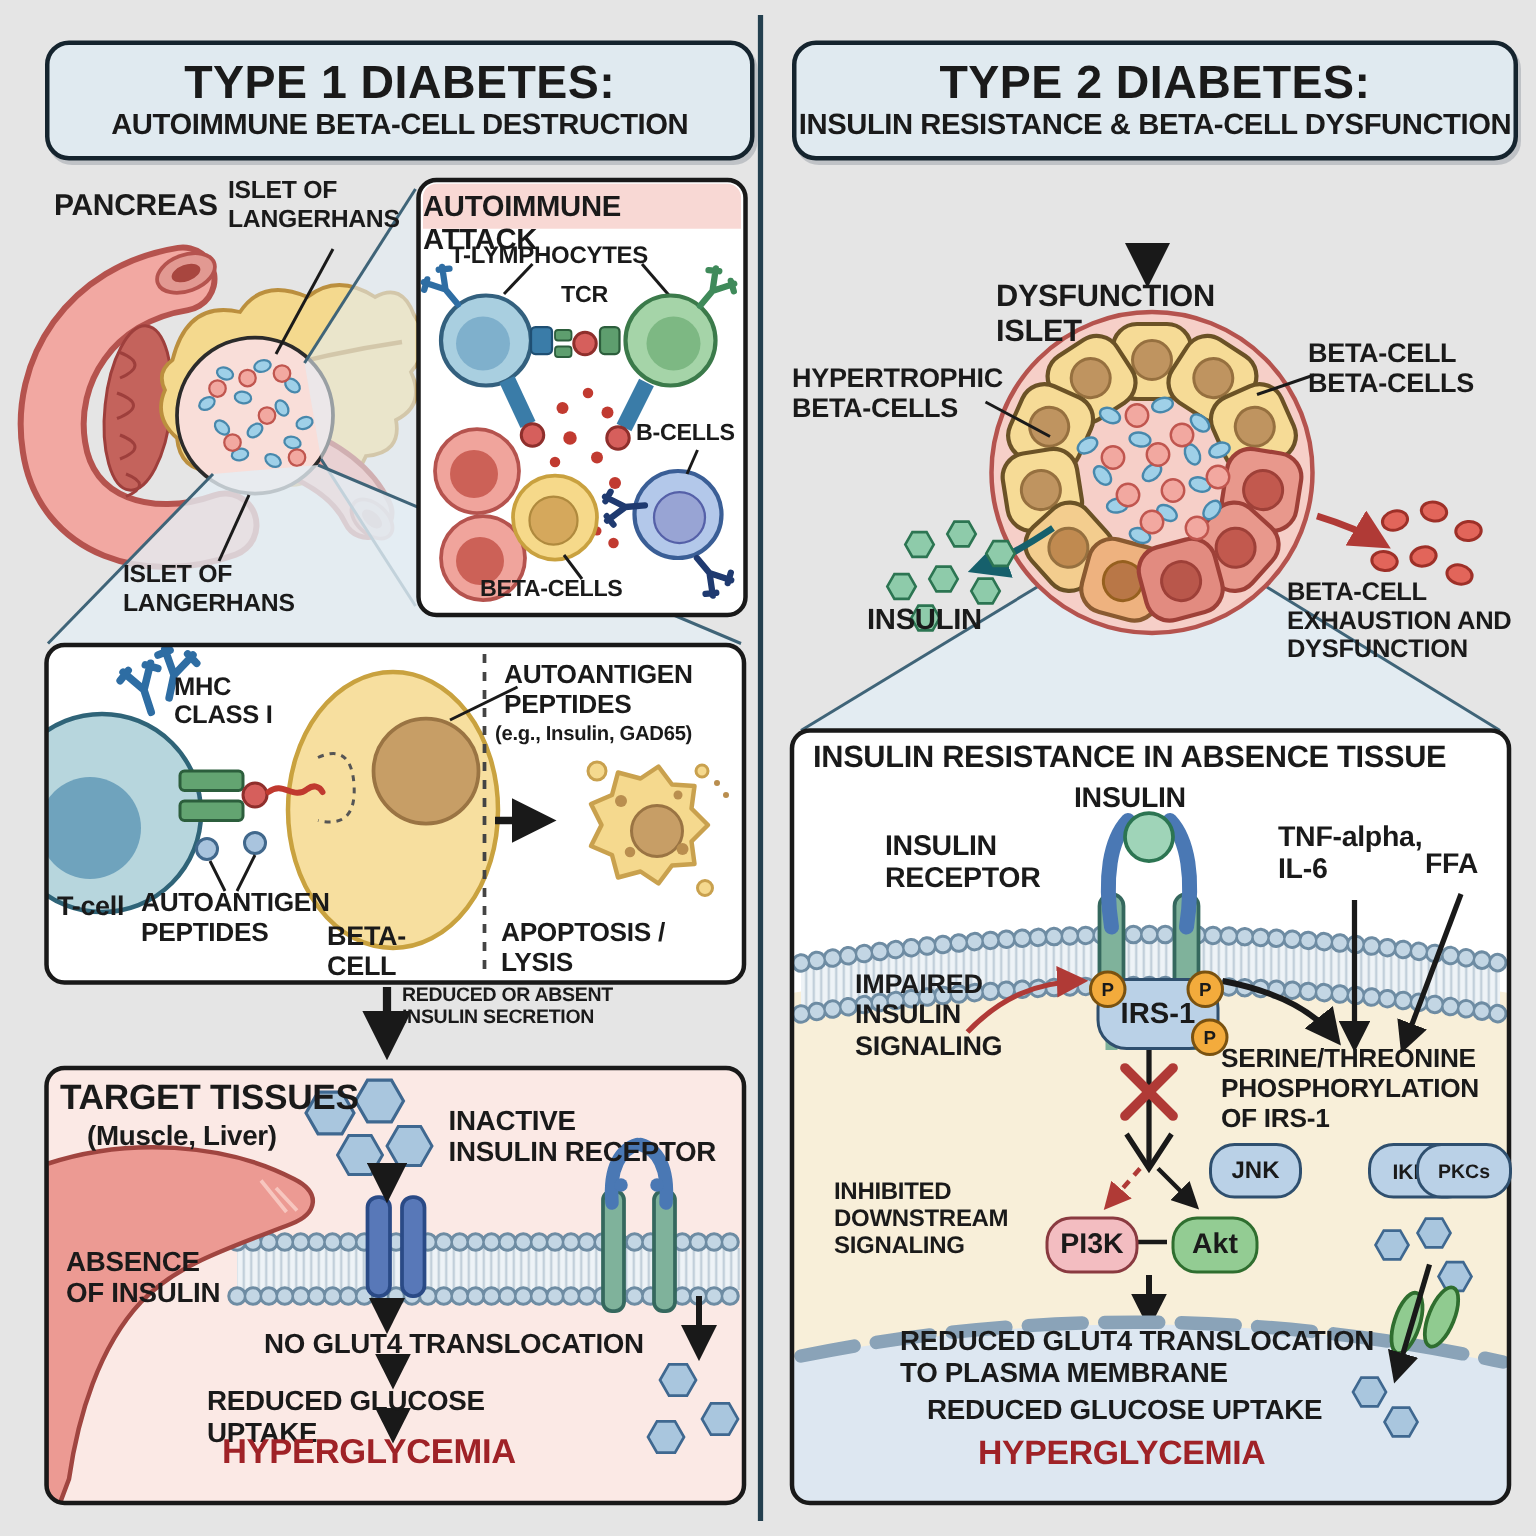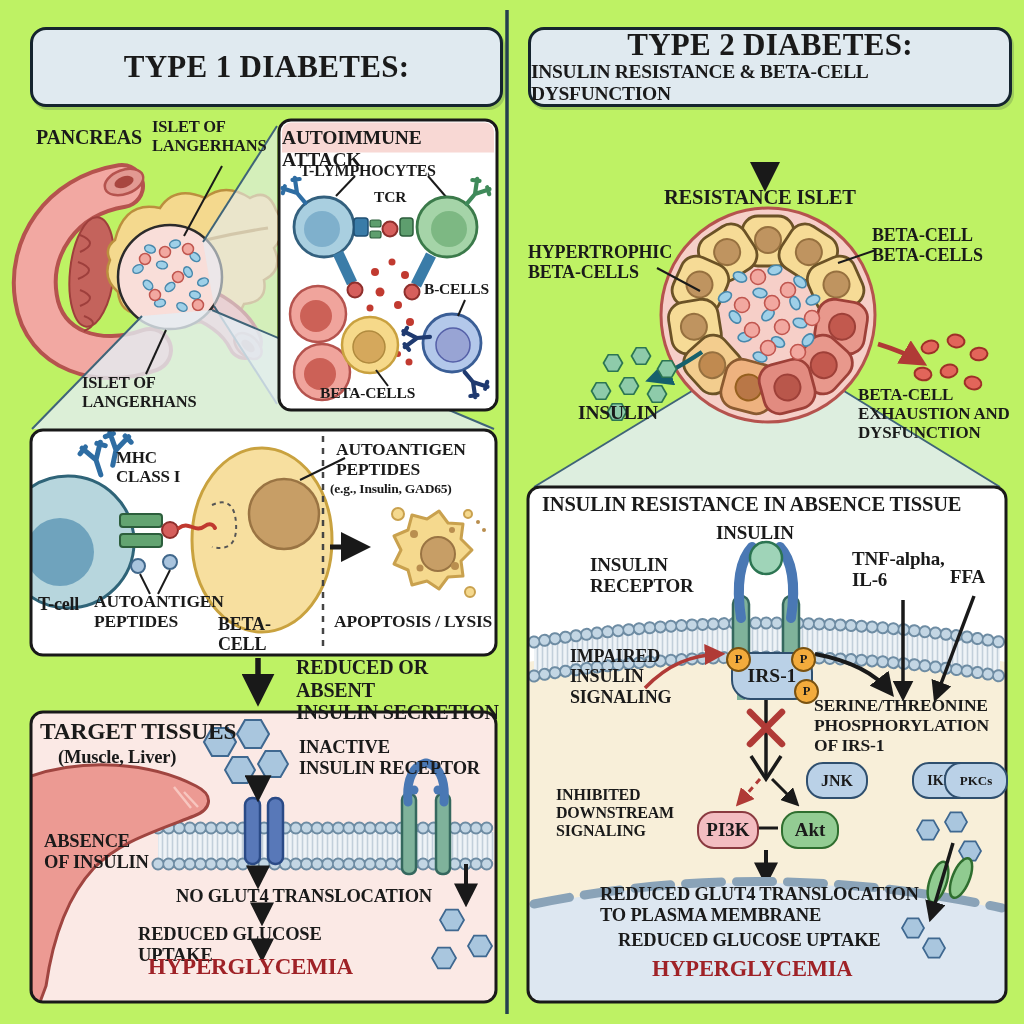--- a/index.html
+++ b/index.html
@@ -1,17 +1,17 @@
 <!DOCTYPE html>
 <html><head>
 <meta charset="utf-8">
 <style>
   html,body{margin:0;padding:0;background:#fff}
-  .stage{position:relative;width:1024px;height:1024px;background:#bef264;
-         font-family:Liberation Serif, serif;color:#1a1a1a;overflow:hidden}
+  .stage{position:relative;width:1024px;height:1024px;background:#e5e5e5;
+         font-family:Liberation Sans, sans-serif;color:#1a1a1a;overflow:hidden}
   svg.layer{position:absolute;left:0;top:0}
   .lbl{position:absolute;font-weight:bold;white-space:pre-line;text-align:left;
        line-height:1.13;letter-spacing:-0.2px;color:#1a1a1a}
   .left-align{text-align:left}
   .titlebox{position:absolute;background:#e0eaf0;border:3.5px solid #15242e;border-radius:16px;
             display:flex;flex-direction:column;align-items:center;justify-content:center;
             box-shadow:2px 3px 0 rgba(20,40,60,.18)}
   .t1{font-size:31px;font-weight:bold;letter-spacing:.3px;line-height:1.05}
   .t2{font-size:19.5px;font-weight:bold;letter-spacing:-0.3px}
   .pill{position:absolute;display:flex;align-items:center;justify-content:center;
@@ -380,20 +380,21 @@
     <ellipse cx="938" cy="882" rx="21" ry="8.5" transform="rotate(-72,938,882)" fill="#90cb90" stroke="#2f6e2f" stroke-width="2.5"></ellipse>
     <ellipse cx="961" cy="878" rx="21" ry="8.5" transform="rotate(-68,961,878)" fill="#90cb90" stroke="#2f6e2f" stroke-width="2.5"></ellipse>
     <line x1="953" y1="843" x2="931" y2="917" stroke="#191919" stroke-width="3.5" marker-end="url(#mB)"></line>
   </g>
   <rect x="528" y="487" width="478" height="515" rx="12" fill="none" stroke="#191919" stroke-width="3"></rect>
 </g>
 </svg>
 
 <div class="titlebox" style="left:30px;top:27px;width:467px;height:74px">
   <div class="t1">TYPE 1 DIABETES:</div>
+  <div class="t2">AUTOIMMUNE BETA-CELL DESTRUCTION</div>
 </div>
 <div class="titlebox" style="left:528px;top:27px;width:478px;height:74px">
   <div class="t1">TYPE 2 DIABETES:</div>
   <div class="t2">INSULIN RESISTANCE &amp; BETA-CELL DYSFUNCTION</div>
 </div>
 
 <div class="lbl" style="left:36px;top:126px;font-size:20px">PANCREAS</div>
 <div class="lbl" style="left:152px;top:118px;width:112px;font-size:16.5px">ISLET OF
 LANGERHANS</div>
 <div class="lbl" style="left:82px;top:374px;width:118px;font-size:16.5px">ISLET OF
@@ -406,33 +407,33 @@
 <div class="lbl" style="left:116px;top:448px;width:72px;font-size:17px">MHC
 CLASS I</div>
 <div class="lbl" style="left:38px;top:594px;width:64px;font-size:18px">T-cell</div>
 <div class="lbl" style="left:94px;top:592px;width:128px;font-size:17.5px">AUTOANTIGEN
 PEPTIDES</div>
 <div class="lbl" style="left:218px;top:614px;width:92px;font-size:18px">BETA-CELL</div>
 <div class="lbl" style="left:336px;top:440px;width:158px;font-size:17.5px">AUTOANTIGEN
 PEPTIDES</div>
 <div class="lbl" style="left:330px;top:481px;width:166px;font-size:13.5px">(e.g., Insulin, GAD65)</div>
 <div class="lbl" style="left:334px;top:612px;width:160px;font-size:17.5px">APOPTOSIS / LYSIS</div>
-<div class="lbl" style="left:296px;top:656px;width:204px;font-size:20px">REDUCED OR ABSENT
+<div class="lbl" style="left:268px;top:656px;width:204px;font-size:13px">REDUCED OR ABSENT
 INSULIN SECRETION</div>
 <div class="lbl left-align" style="left:40px;top:718px;font-size:23.5px">TARGET TISSUES</div>
 <div class="lbl" style="left:58px;top:747px;font-size:18.5px">(Muscle, Liver)</div>
 <div class="lbl" style="left:44px;top:831px;width:112px;font-size:18.5px">ABSENCE
 OF INSULIN</div>
 <div class="lbl left-align" style="left:299px;top:737px;width:190px;font-size:18.5px">INACTIVE
 INSULIN RECEPTOR</div>
 <div class="lbl" style="left:176px;top:886px;width:262px;font-size:18.5px">NO GLUT4 TRANSLOCATION</div>
 <div class="lbl" style="left:138px;top:924px;width:252px;font-size:18.5px">REDUCED GLUCOSE UPTAKE</div>
 <div class="lbl hyper" style="left:148px;top:954px;width:234px;font-size:23px">HYPERGLYCEMIA</div>
 
-<div class="lbl" style="left:664px;top:186px;width:205px;font-size:20.5px">RESISTANCE ISLET</div>
+<div class="lbl" style="left:664px;top:186px;width:205px;font-size:20.5px">DYSFUNCTION ISLET</div>
 <div class="lbl" style="left:528px;top:242px;width:132px;font-size:18px">HYPERTROPHIC
 BETA-CELLS</div>
 <div class="lbl" style="left:872px;top:225px;width:130px;font-size:18px">BETA-CELL
 BETA-CELLS</div>
 <div class="lbl" style="left:578px;top:402px;width:110px;font-size:19.5px">INSULIN</div>
 <div class="lbl" style="left:858px;top:385px;width:156px;font-size:17px">BETA-CELL
 EXHAUSTION AND
 DYSFUNCTION</div>
 <div class="lbl" style="left:542px;top:493px;width:450px;font-size:20.5px">INSULIN RESISTANCE IN ABSENCE TISSUE</div>
 <div class="lbl" style="left:716px;top:522px;width:100px;font-size:19px">INSULIN</div>

